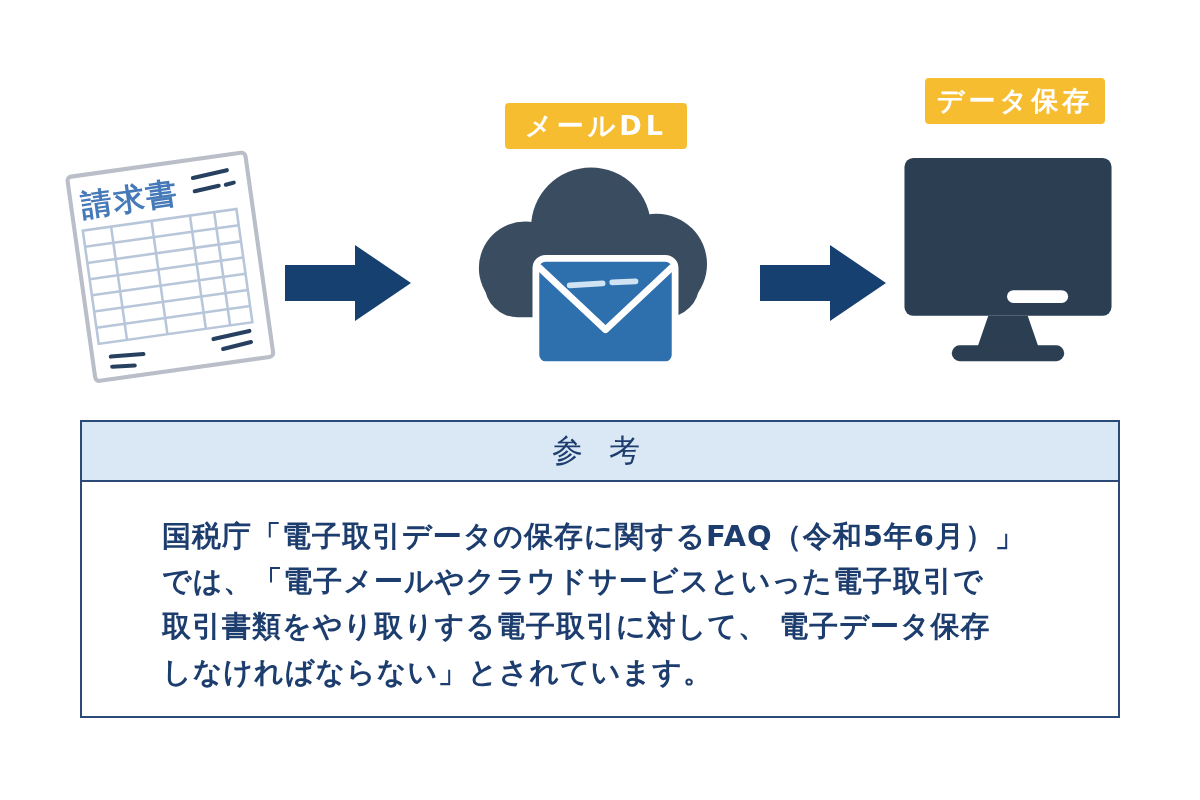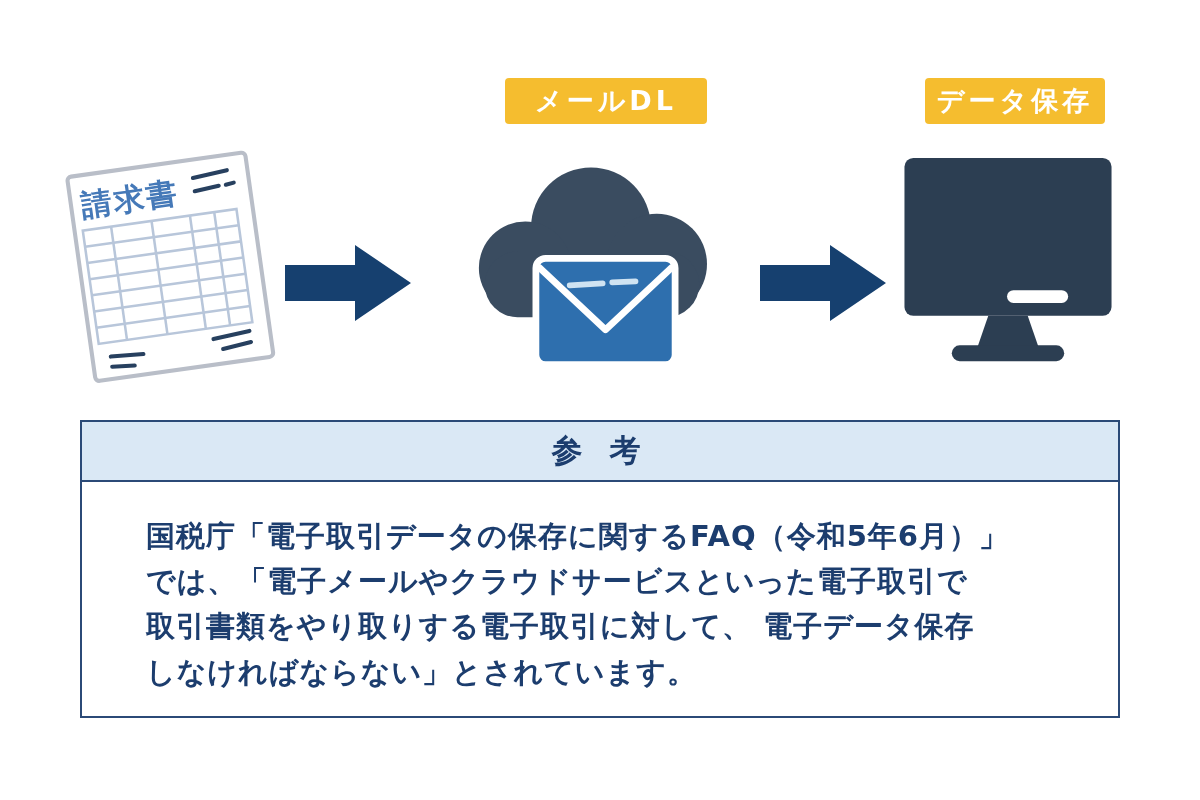--- a/index.html
+++ b/index.html
@@ -23,21 +23,21 @@
     color: #ffffff;
     font-weight: bold;
     font-size: 27px;
     letter-spacing: 4px;
     display: flex;
     align-items: center;
     justify-content: center;
     border-radius: 4px;
     white-space: nowrap;
   }
-  .badge-mail { left: 505px; width: 202px; }
+  .badge-mail { left: 505px; width: 182px; margin-top: 25px; }
   .badge-save { left: 925px; width: 180px; }
 
   
   .invoice  { position: absolute; left: 50px;  top: 145px; width: 245px; height: 245px; }
   .arrow1   { position: absolute; left: 285px; top: 243px; width: 128px; height: 80px; }
   .cloudbox { position: absolute; left: 445px; top: 150px; width: 292px; height: 232px; }
   .arrow2   { position: absolute; left: 760px; top: 243px; width: 128px; height: 80px; }
   .monitor  { position: absolute; left: 903px; top: 158px; width: 210px; height: 212px; }
 
   
@@ -51,26 +51,26 @@
     background: #ffffff;
   }
   .refbox-header {
     height: 60px;
     background: #DAE8F5;
     border-bottom: 2px solid #2B4A77;
     display: flex;
     align-items: center;
     justify-content: center;
     font-size: 31px;
-    font-weight: bold;
+    font-weight: normal;
     color: #1C3D6E;
     letter-spacing: 8px;
   }
   .refbox-body {
-    padding: 32px 64px;
+    padding: 32px 80px;
     font-size: 29px;
     font-weight: bold;
     color: #1C3D6E;
     line-height: 1.56;
     white-space: pre-line;
     letter-spacing: 1px;
   }
 </style>
 </head>
 <body>

